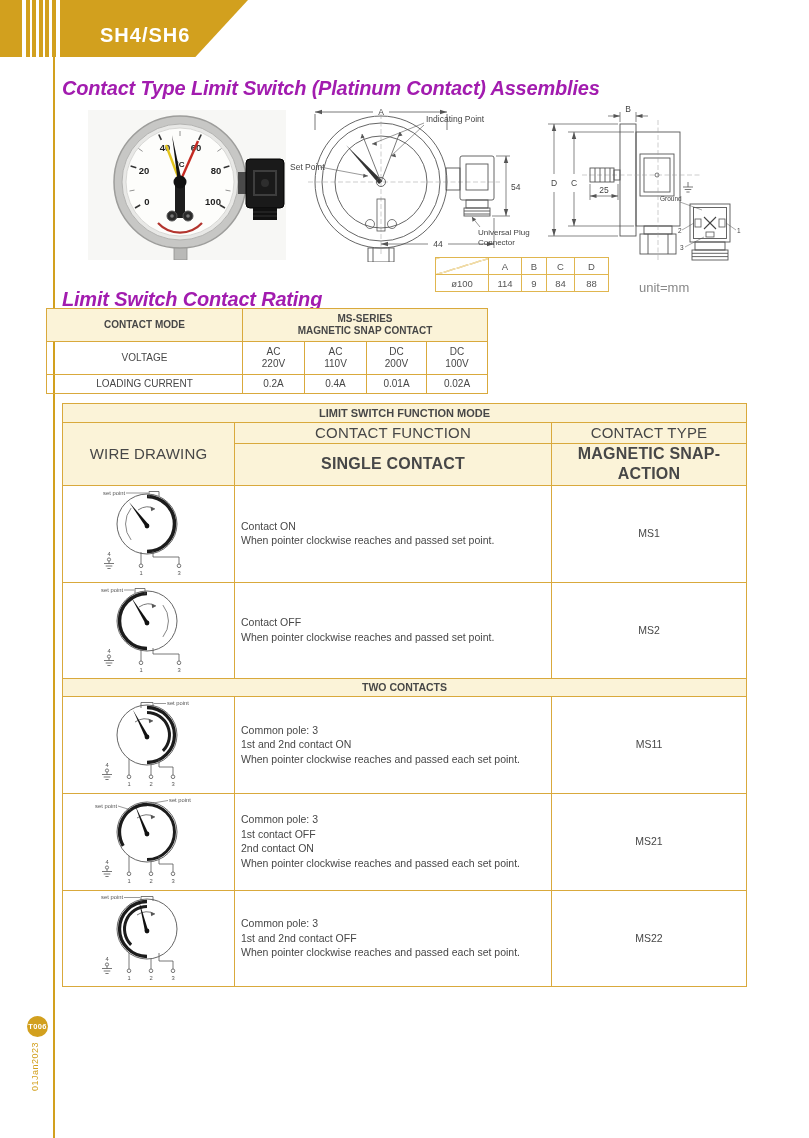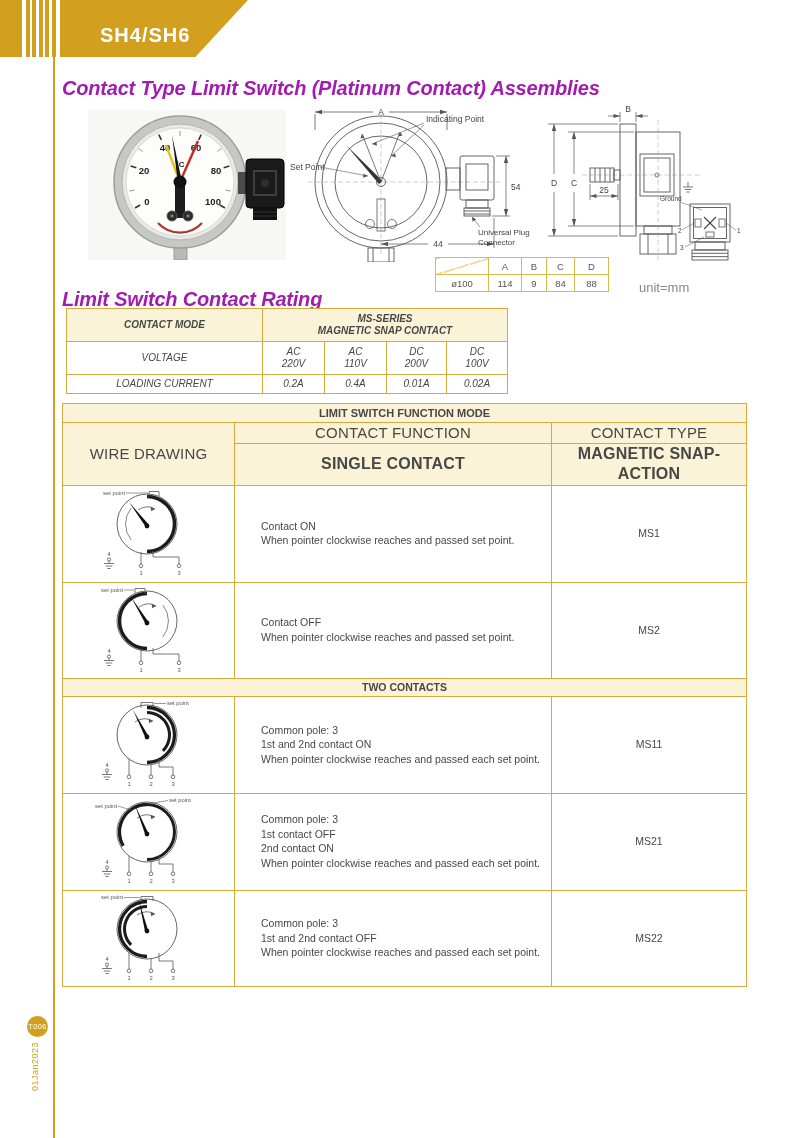--- a/index.html
+++ b/index.html
@@ -14,33 +14,33 @@
   .hdr-banner span{position:absolute;left:40px;top:24px;color:#fff;font-size:20px;
      font-weight:bold;letter-spacing:1px;}
   .vline{position:absolute;left:53px;top:57px;width:2px;height:1081px;background:#D2A01E;}
   .h-gold{position:absolute;color:#a21caf;font-weight:bold;font-style:italic;font-size:20px;letter-spacing:-0.2px;}
   
   table{border-collapse:collapse;table-layout:fixed;}
   .dimtbl{position:absolute;left:435px;top:257px;font-size:9.5px;color:#555;}
   .dimtbl td{border:1px solid #E0B64F;text-align:center;height:16px;padding:0;}
   .dimtbl .diag{background:linear-gradient(to bottom right,transparent 48.5%,#E0B64F 48.5%,#E0B64F 51.5%,transparent 51.5%);}
   .unitnote{position:absolute;left:639px;top:280px;font-size:13px;color:#888;text-align:center;}
-  .rattbl{position:absolute;left:66px;top:308px;width:441px;font-size:10px;color:#474747;font-style:italic;}
+  .rattbl{position:absolute;left:46px;top:308px;width:441px;font-size:10px;color:#474747;}
   .rattbl td{border:1px solid #D9A93C;text-align:center;padding:1px 2px;line-height:1.25;}
   .cream{background:#FBF3D8;}
   .b{font-weight:bold;}
   .fntbl{position:absolute;left:62px;top:403px;width:684px;font-size:10.5px;color:#474747;}
   .fntbl td{border:1px solid #D9A93C;text-align:center;vertical-align:middle;padding:0;line-height:1.3;}
-  .fntbl td.txt{text-align:left;padding-left:26px;}
+  .fntbl td.txt{text-align:left;padding-left:6px;}
   .fntbl .hdr-s{font-size:15px;font-weight:normal;letter-spacing:0.2px;}
   .fntbl .sub{font-size:16px;font-weight:bold;letter-spacing:0.2px;}
   .rowlines div{margin:1px 0;}
   
   .doc-circle{position:absolute;left:27px;top:1016px;width:21px;height:21px;border-radius:50%;
-     background:#D2A01E;color:#fff;font-size:7.5px;font-weight:normal;text-align:center;line-height:21px;letter-spacing:0.3px;}
+     background:#D2A01E;color:#fff;font-size:7.5px;font-weight:bold;text-align:center;line-height:21px;letter-spacing:0.3px;}
   .side-date{position:absolute;left:30px;top:1042px;color:#D2A01E;font-size:9px;
      writing-mode:vertical-rl;transform:rotate(180deg);letter-spacing:0.5px;}
   svg text{font-family:"Liberation Sans",sans-serif;}
   .abs{position:absolute;}
 </style>
 </head>
 <body>
 
 <div class="page">
 

